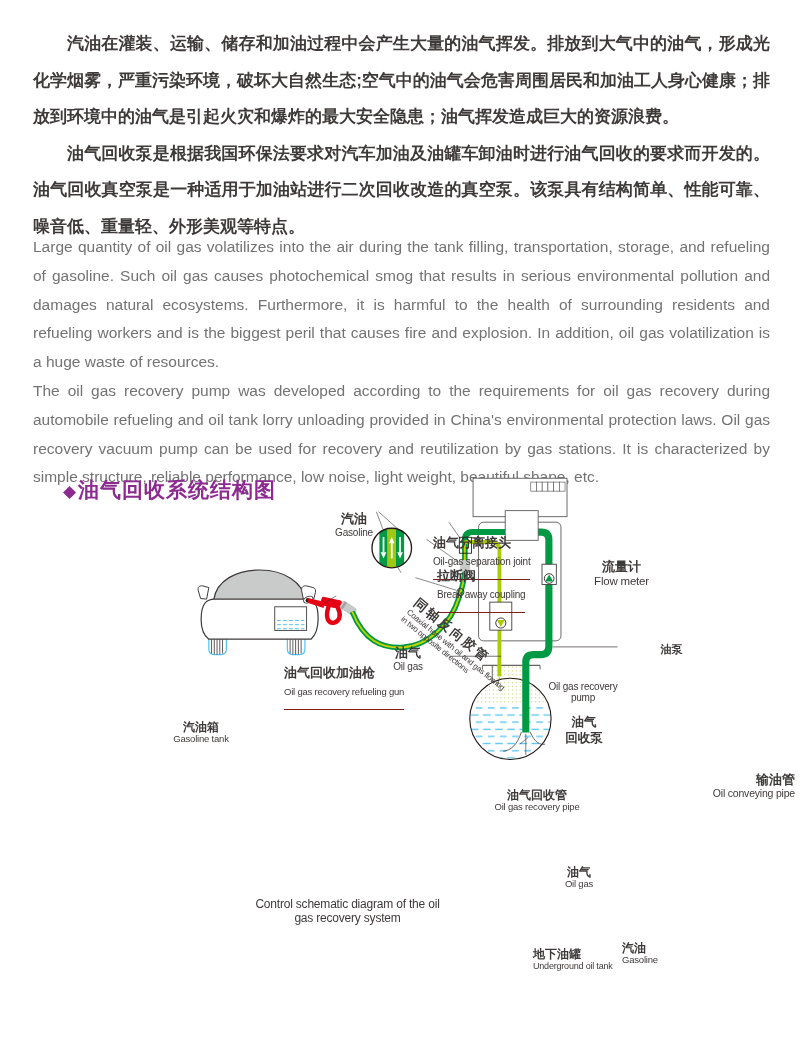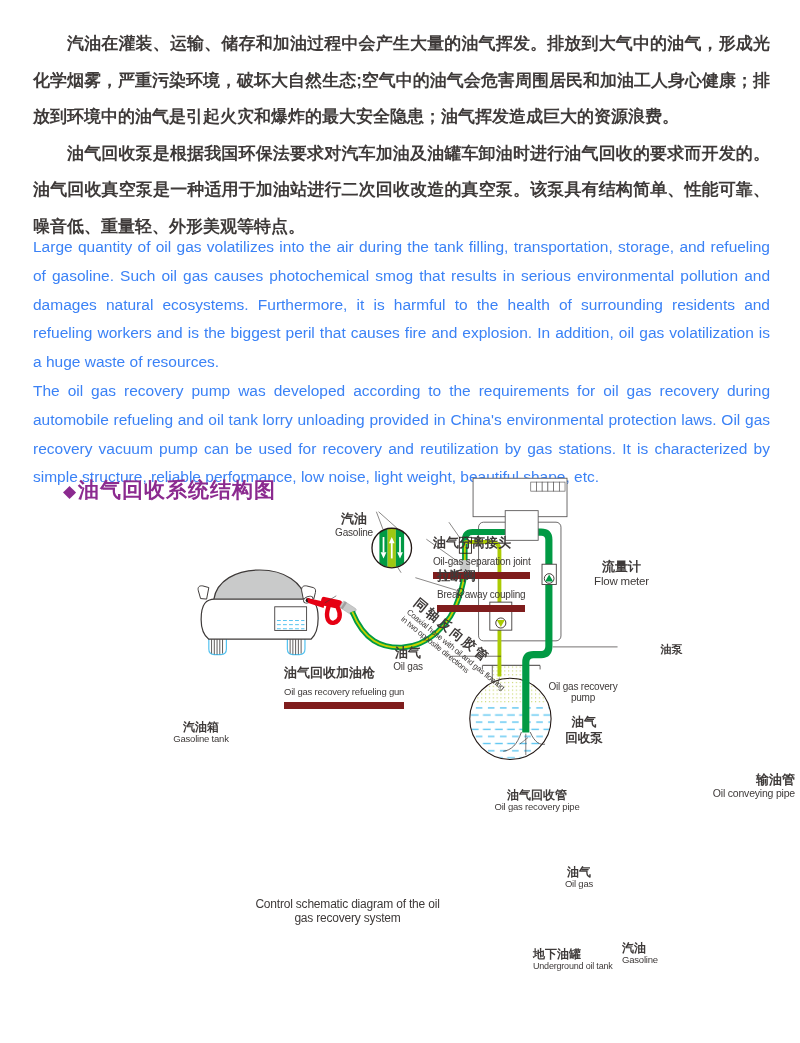--- a/index.html
+++ b/index.html
@@ -3,33 +3,33 @@
 <meta charset="utf-8">
 <style>
   html,body{margin:0;padding:0;background:#fff;}
   .page{position:relative;width:800px;height:1043px;background:#fff;overflow:hidden;
         font-family:"Liberation Sans","DejaVu Sans",sans-serif;}
   
   .intro{position:absolute;left:33px;right:30px;top:26px;}
   .intro p{margin:0;text-indent:2em;text-align:justify;color:#3e3a39;
            font-size:17px;line-height:36.5px;font-weight:600;}
   .intro-en{position:absolute;left:33px;right:30px;top:233px;}
-  .intro-en p{margin:0;text-align:justify;color:#3b82f6;font-size:15.5px;line-height:28.8px;}
+  .intro-en p{margin:0;text-align:justify;color:#737373;font-size:15.5px;line-height:28.8px;}
   
   .section-head{position:absolute;left:30px;top:476px;color:#8b2a8f;width:260px;}
   .sec-zh{font-size:21px;font-weight:bold;letter-spacing:1px;margin-left:33px;}
   .sec-zh .diamond{font-size:17px;margin-right:1px;}
   .sec-en{font-size:13.5px;line-height:16px;margin-left:22px;width:200px;}
   
   .diagram{position:absolute;left:0;top:470px;width:800px;height:573px;}
   .diagram svg{position:absolute;left:0;top:0;}
   .lbl{position:absolute;color:#3e3a39;line-height:1.12;}
   .lbl .zh{font-weight:bold;font-size:13px;white-space:nowrap;}
   .lbl .en{font-size:10px;letter-spacing:-0.2px;}
-  .lbl .u{border-bottom:7px solid #7f1d1d;display:inline-block;padding-bottom:5px;}
+  .lbl .u{border-bottom:1px solid #7f1d1d;display:inline-block;padding-bottom:12px;}
   .center{text-align:center;}
   .right{text-align:right;}
   .zh-sm{font-size:12px !important;}
   .en-sm{font-size:9.5px !important;}
   .coaxial{transform:rotate(39deg);transform-origin:0 0;width:132px;}
   .coaxial .zh{letter-spacing:2.5px;}
   .coaxial .en{font-size:8px;line-height:9.5px;letter-spacing:-0.2px;width:124px;}
   .caption .zh{font-size:17px;letter-spacing:1px;}
   .caption .en{font-size:12px;line-height:14px;}
   .pumpbox .zh{font-size:12.5px;line-height:16px;}

